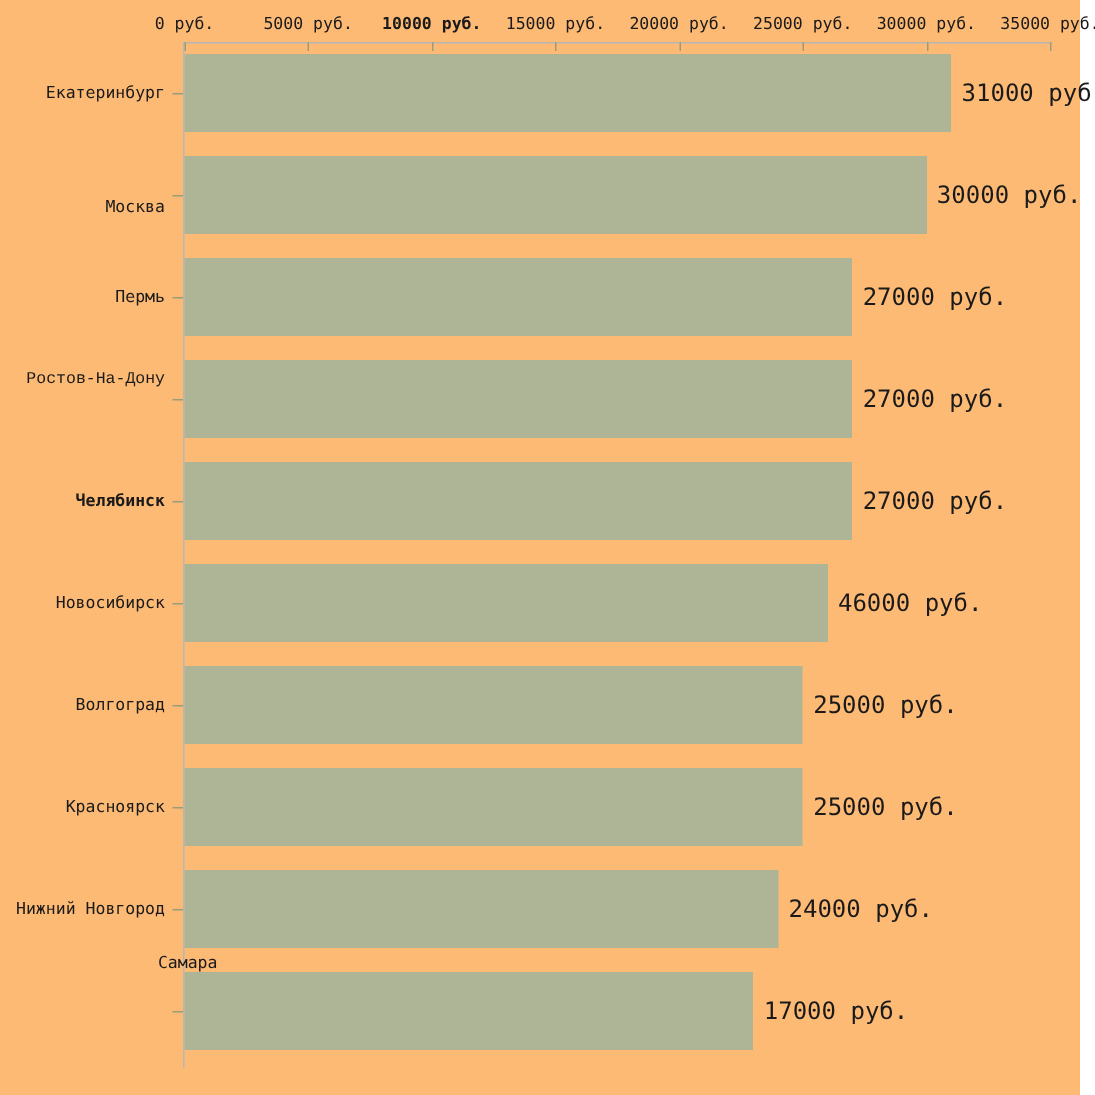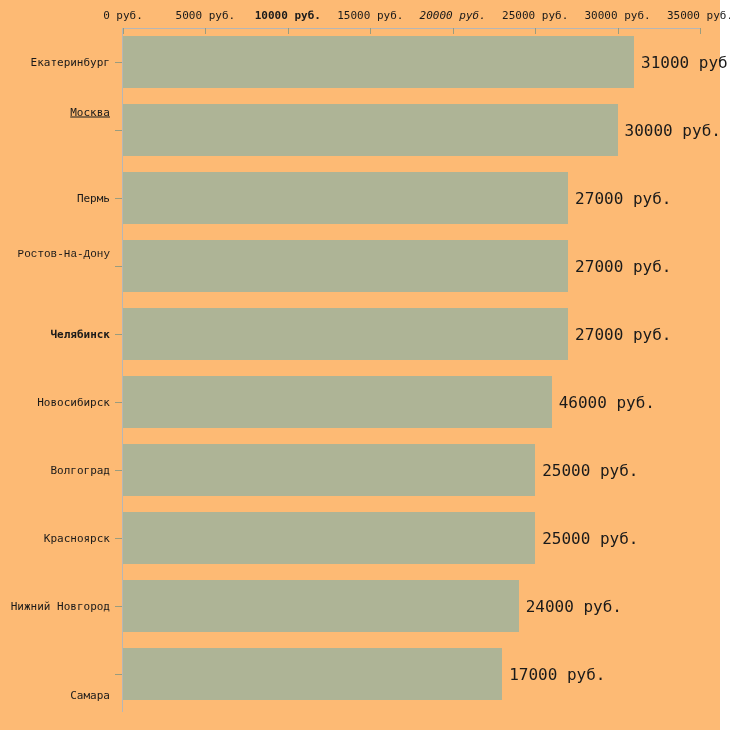--- a/index.html
+++ b/index.html
@@ -102,49 +102,49 @@
   <div id="x-ticks-layer">
       <div class="x-tick" style="left: 123px;"></div>
       <div class="x-tick-label" style="left: 123px;">0 руб.</div>
       <div class="x-tick" style="left: 205.429px;"></div>
       <div class="x-tick-label" style="left: 205.429px;">5000 руб.</div>
       <div class="x-tick" style="left: 287.857px;"></div>
       <div class="x-tick-label" style="left: 287.857px; font-weight: bold;">10000 руб.</div>
       <div class="x-tick" style="left: 370.286px;"></div>
       <div class="x-tick-label" style="left: 370.286px;">15000 руб.</div>
       <div class="x-tick" style="left: 452.714px;"></div>
-      <div class="x-tick-label" style="left: 452.714px; font-style: italic;">20000 руб.</div>
+      <div class="x-tick-label" style="left: 452.714px;">20000 руб.</div>
       <div class="x-tick" style="left: 535.143px;"></div>
       <div class="x-tick-label" style="left: 535.143px;">25000 руб.</div>
       <div class="x-tick" style="left: 617.571px;"></div>
       <div class="x-tick-label" style="left: 617.571px;">30000 руб.</div>
       <div class="x-tick" style="left: 700px;"></div>
       <div class="x-tick-label" style="left: 700px;">35000 руб.</div>
     </div>
   <div id="y-ticks-layer">
       <div class="y-tick" style="top: 62px;"></div>
       <div class="y-tick-label" style="top: 62px;">Екатеринбург</div>
       <div class="y-tick" style="top: 130px;"></div>
-      <div class="y-tick-label" style="top: 112px; text-decoration: underline;">Москва</div>
+      <div class="y-tick-label" style="top: 138px;">Москва</div>
       <div class="y-tick" style="top: 198px;"></div>
       <div class="y-tick-label" style="top: 198px;">Пермь</div>
       <div class="y-tick" style="top: 266px;"></div>
       <div class="y-tick-label" style="top: 254px; font-family: Liberation Mono, monospace;">Ростов-На-Дону</div>
       <div class="y-tick" style="top: 334px;"></div>
       <div class="y-tick-label" style="top: 334px; font-weight: bold;">Челябинск</div>
       <div class="y-tick" style="top: 402px;"></div>
       <div class="y-tick-label" style="top: 402px;">Новосибирск</div>
       <div class="y-tick" style="top: 470px;"></div>
       <div class="y-tick-label" style="top: 470px;">Волгоград</div>
       <div class="y-tick" style="top: 538px;"></div>
       <div class="y-tick-label" style="top: 538px;">Красноярск</div>
       <div class="y-tick" style="top: 606px;"></div>
       <div class="y-tick-label" style="top: 606px;">Нижний Новгород</div>
       <div class="y-tick" style="top: 674px;"></div>
-      <div class="y-tick-label" style="top: 695px;">Самара</div>
+      <div class="y-tick-label" style="top: 642px; padding-left: 35px;">Самара</div>
     </div>
   <div id="bars-layer">
       <div class="bar" title="Екатеринбург — 31000 руб." style="top: 36px; height: 52px; width: 511.057px; background: rgb(174, 180, 150);"></div>
       <div class="bar-value-label" style="left: 641.057px; top: 62px;">31000 руб.</div>
       <div class="bar" title="Москва — 30000 руб." style="top: 104px; height: 52px; width: 494.571px; background: rgb(174, 180, 150);"></div>
       <div class="bar-value-label" style="left: 624.571px; top: 130px;">30000 руб.</div>
       <div class="bar" title="Пермь — 27000 руб." style="top: 172px; height: 52px; width: 445.114px; background: rgb(174, 180, 150);"></div>
       <div class="bar-value-label" style="left: 575.114px; top: 198px;">27000 руб.</div>
       <div class="bar" title="Ростов-На-Дону — 27000 руб." style="top: 240px; height: 52px; width: 445.114px; background: rgb(174, 180, 150);"></div>
       <div class="bar-value-label" style="left: 575.114px; top: 266px;">27000 руб.</div>

